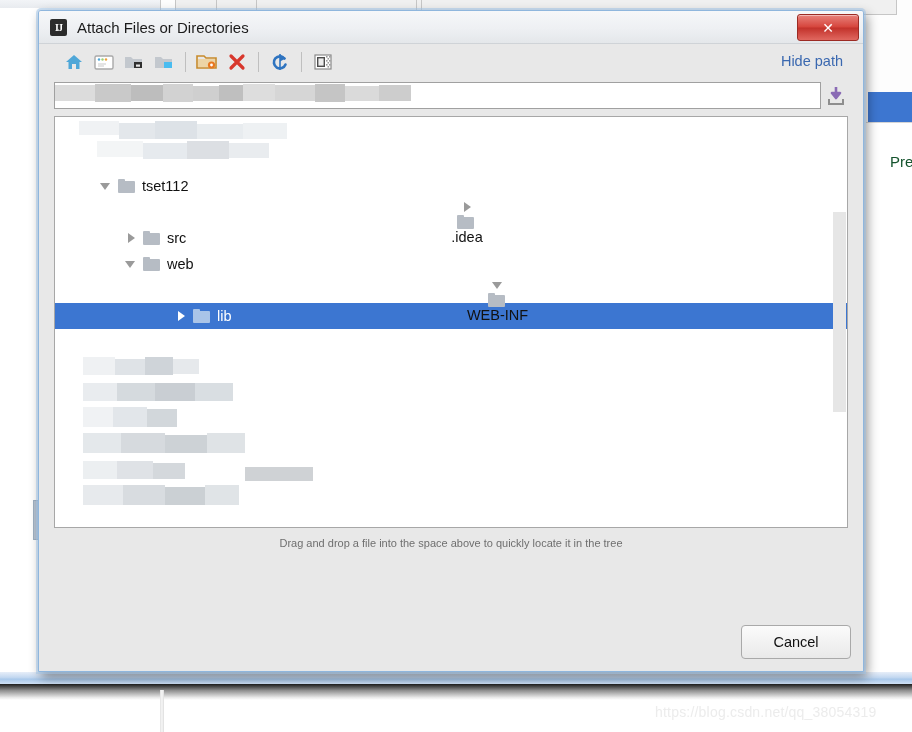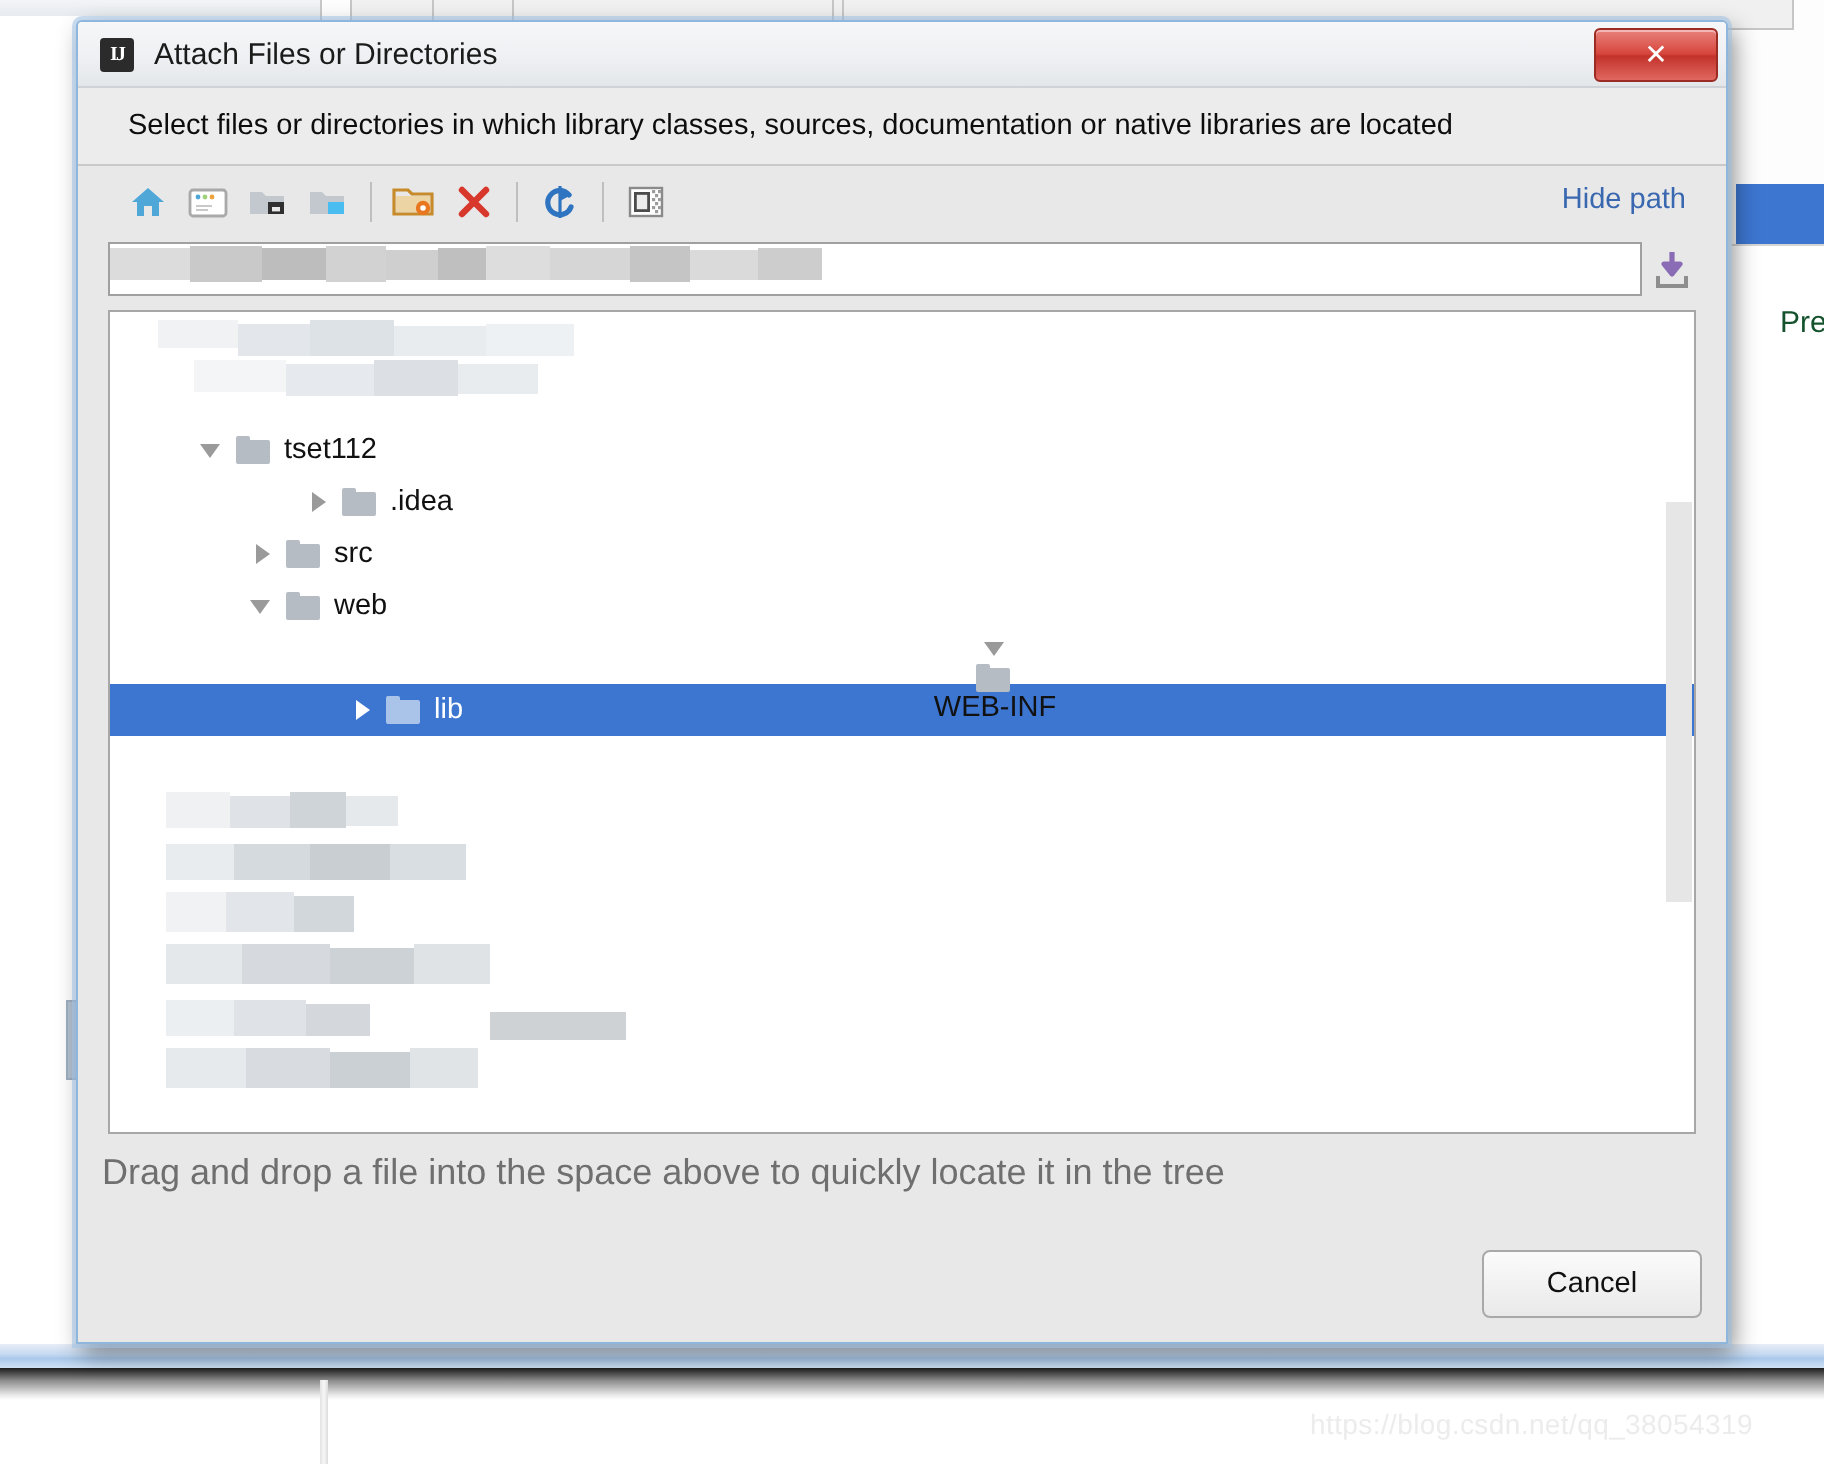--- a/index.html
+++ b/index.html
@@ -106,21 +106,21 @@
   .folder::before{content:"";position:absolute;left:0;top:2px;width:17px;height:12px;
     background:#b6bcc4;border-radius:1px;}
   .folder::after{content:"";position:absolute;left:0;top:0;width:7px;height:4px;
     background:#b6bcc4;border-radius:1px 1px 0 0;}
   .row.sel .folder::before,.row.sel .folder::after{background:#a9c4e8;}
 
   
   .mosaic{position:absolute;}
   .tree-scroll{position:absolute;right:1px;top:95px;width:13px;height:200px;background:#e6e6e6;}
 
-  .hint{text-align:left;font-size:18px;color:#6f6f6f;margin-top:9px;}
+  .hint{text-align:center;font-size:11px;color:#6f6f6f;margin-top:9px;}
 
   .btnrow{position:absolute;right:12px;bottom:12px;display:flex;gap:10px;}
   .btn{
     min-width:76px;height:32px;padding:0 16px;font-size:14.5px;
     border:1px solid #a9a9a9;border-radius:4px;cursor:pointer;
     background:linear-gradient(#fbfbfb,#e9e9e9);color:#101010;
     display:flex;align-items:center;justify-content:center;
   }
   .btn.primary{background:linear-gradient(#5590e4,#3b79d6);border:1px solid #2f66bb;color:#ffffff;font-weight:bold;}
 </style>
@@ -149,21 +149,20 @@
 <div class="watermark">https://blog.csdn.net/qq_38054319</div>
 
 <div id="dialog">
 
   <div class="titlebar">
     <div class="app-ico">IJ</div>
     <div class="title-text">Attach Files or Directories</div>
     <div class="close-btn">✕</div>
   </div>
 
-  <div class="subtitle">Select files or directories in which library classes, sources, documentation or native libraries are located</div>
 
   <div class="dlg-body">
 
     <div class="toolbar">
 
       <div class="tb-btn">
         <svg width="20" height="20" viewBox="0 0 20 20">
           <path d="M10 3 L18 10 H15.5 V17 H12 V12 H8 V17 H4.5 V10 H2 Z" fill="#4fa7d8"></path>
         </svg>
       </div>
@@ -284,21 +283,21 @@
         <div style="position:absolute;left:108px;top:20px;width:42px;height:18px;background:#dcdfe3"></div>
         <div style="position:absolute;left:150px;top:22px;width:40px;height:15px;background:#e9ecef"></div>
       </div>
 
       <div id="tree-rows" style="position:absolute;left:0;top:56px;right:0;">
           <div class="row" style="padding-left: 43px;">
             <span class="tw open"></span>
             <span class="folder"></span>
             <span>tset112</span>
           </div>
-          <div class="row" style="padding-left: 96px;">
+          <div class="row" style="padding-left: 32px; flex-direction: column;">
             <span class="tw closed"></span>
             <span class="folder"></span>
             <span>.idea</span>
           </div>
           <div class="row" style="padding-left: 68px;">
             <span class="tw closed"></span>
             <span class="folder"></span>
             <span>src</span>
           </div>
           <div class="row" style="padding-left: 68px;">

